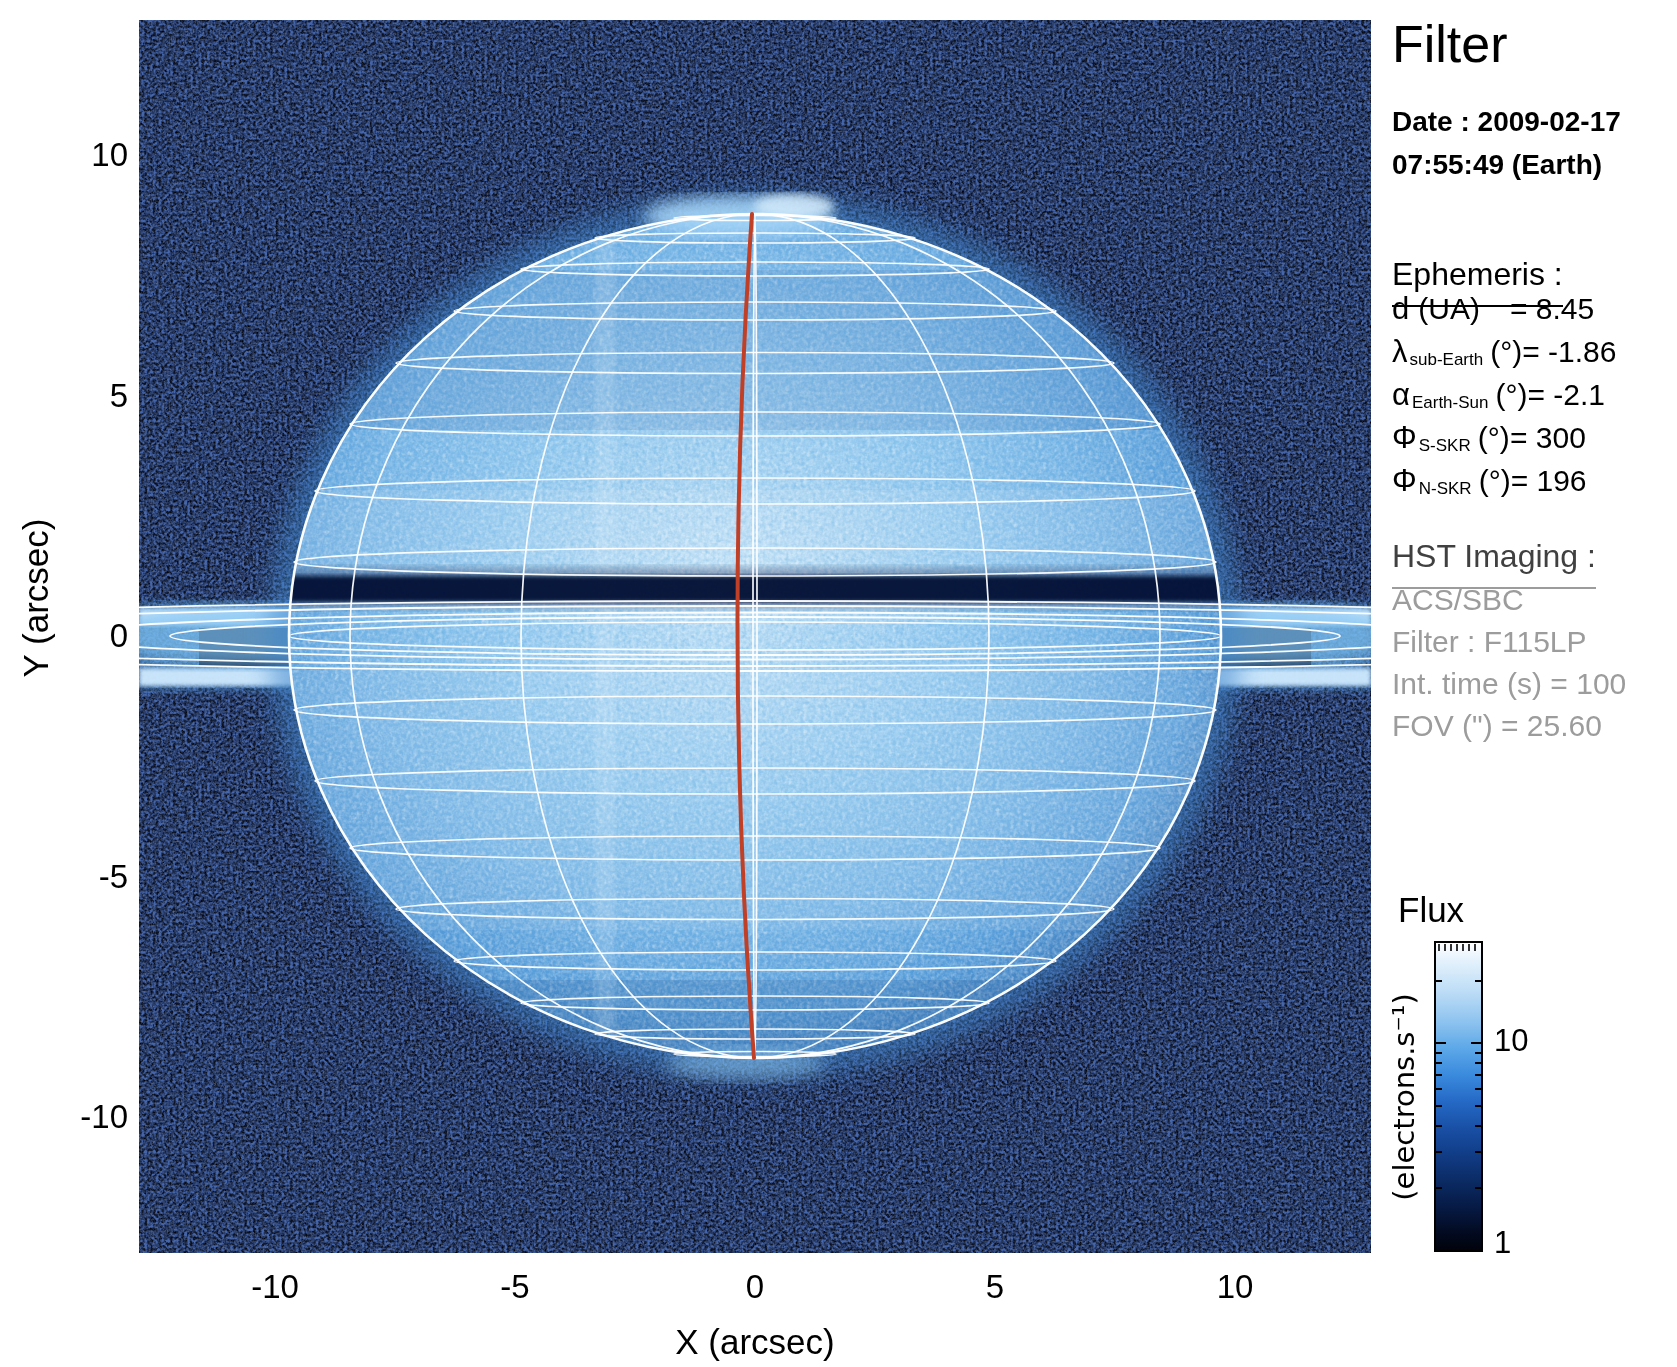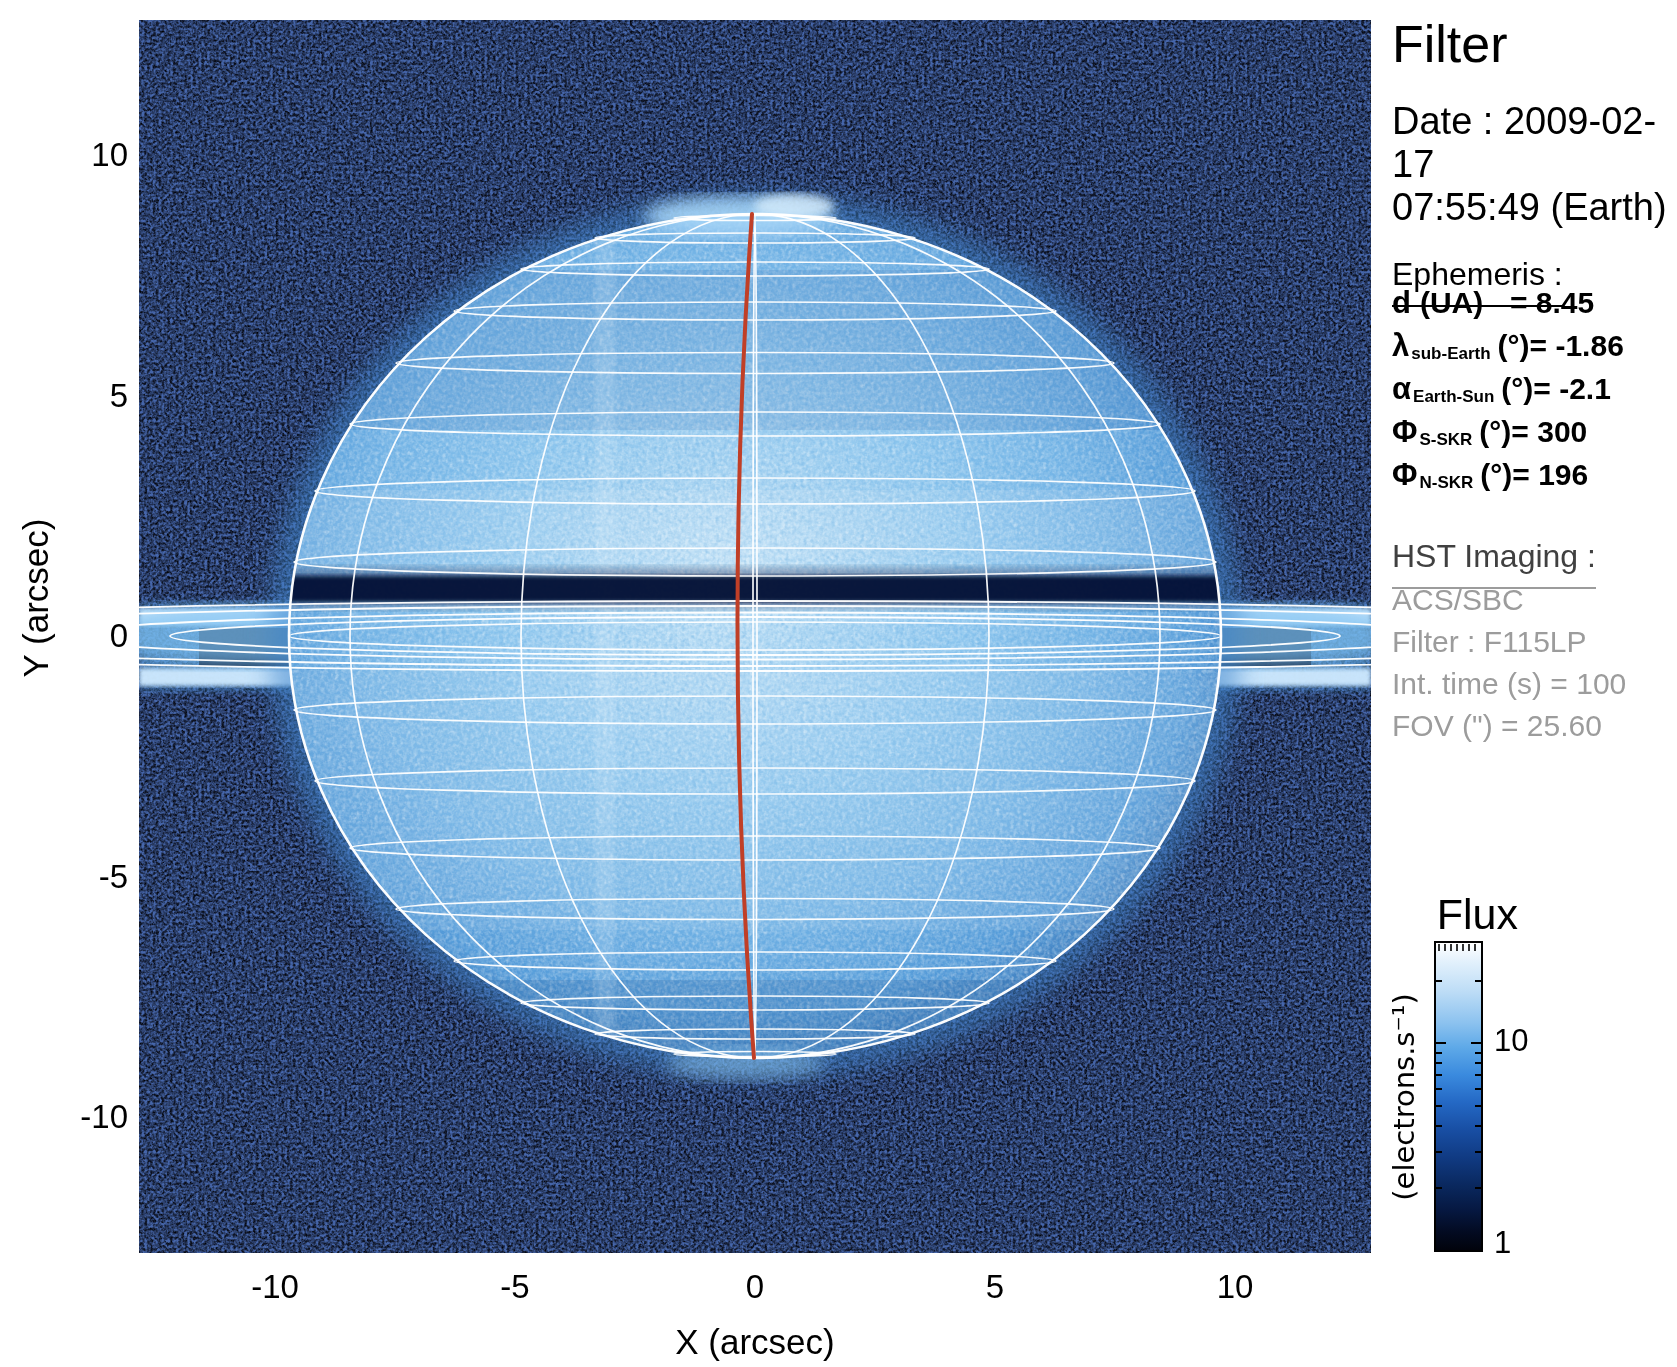--- a/index.html
+++ b/index.html
@@ -12,35 +12,35 @@
   .plot{left:139px;top:20px;width:1232px;height:1233px;overflow:hidden;background:#000;}
   .plot svg{display:block;}
   
   .ylabel{left:36px;top:598px;transform:translate(-50%,-50%) rotate(-90deg);
           font-size:35px;white-space:nowrap;}
   .ytick{left:42px;width:86px;text-align:right;font-size:33px;line-height:42px;}
   .xtick{width:120px;text-align:center;font-size:33px;line-height:42px;top:1266px;}
   .xlabel{left:605px;top:1306px;width:300px;text-align:center;font-size:35px;margin-top:16px;}
   
   .side-title{left:1392px;top:14px;font-size:52px;}
-  .obs{left:1392px;top:100px;font-size:38px;line-height:43px;}
+  .obs{left:1392px;top:100px;font-size:28px;line-height:43px;font-weight:bold;}
   .sec-head{font-size:32px;display:inline-block;border-bottom:2.5px solid #000;padding-bottom:12px;}
   .sec-head.gray{border-bottom-color:#9c9c9c;}
   .eph-head-wrap{left:1392px;top:256px;}
-  .eph-rows{left:1392px;top:285px;font-size:30px;font-weight:bold;}
+  .eph-rows{left:1392px;top:291px;font-size:30px;}
   .eph-row{height:43px;display:flex;align-items:baseline;white-space:nowrap;}
   .eph-left{display:inline-block;min-width:118px;}
   .eph-sym{font-size:31px;}
   .eph-sub{font-size:17px;position:relative;bottom:-3px;margin-left:2px;}
   .eph-unit{margin-left:7px;}
   .gray-t{color:#404040;}
   .hst-head-wrap{left:1392px;top:538px;}
   .hst-lines{left:1392px;top:579px;font-size:30px;line-height:42px;color:#9c9c9c;}
   
-  .cbar-title{left:1398px;top:890px;width:120px;text-align:right;font-size:43px;}
+  .cbar-title{left:1398px;top:890px;width:120px;text-align:left;font-size:35px;}
   .cbar{left:1434px;top:941px;width:49px;height:311px;border:2px solid #000;box-sizing:border-box;
         background:linear-gradient(to bottom,
           #ffffff 0%, #e3f1fc 6%, #bcdcf6 16%, #8cc2ef 26%, #5ea9e8 34%,
           #3a8ade 43%, #2468c4 52%, #184ea3 61%, #103a82 70%, #0a285e 79%,
           #061841 87%, #030b22 94%, #01030c 100%);}
   .cb-topticks{position:absolute;left:5%;top:1px;width:90%;height:7px;opacity:.8;
         background:repeating-linear-gradient(90deg,#000 0 2px,transparent 2px 6px);}
   .cb-tick{position:absolute;height:2px;background:#000;}
   .cb-tick.l{left:0;width:6px;}
   .cb-tick.r{right:0;width:6px;}

